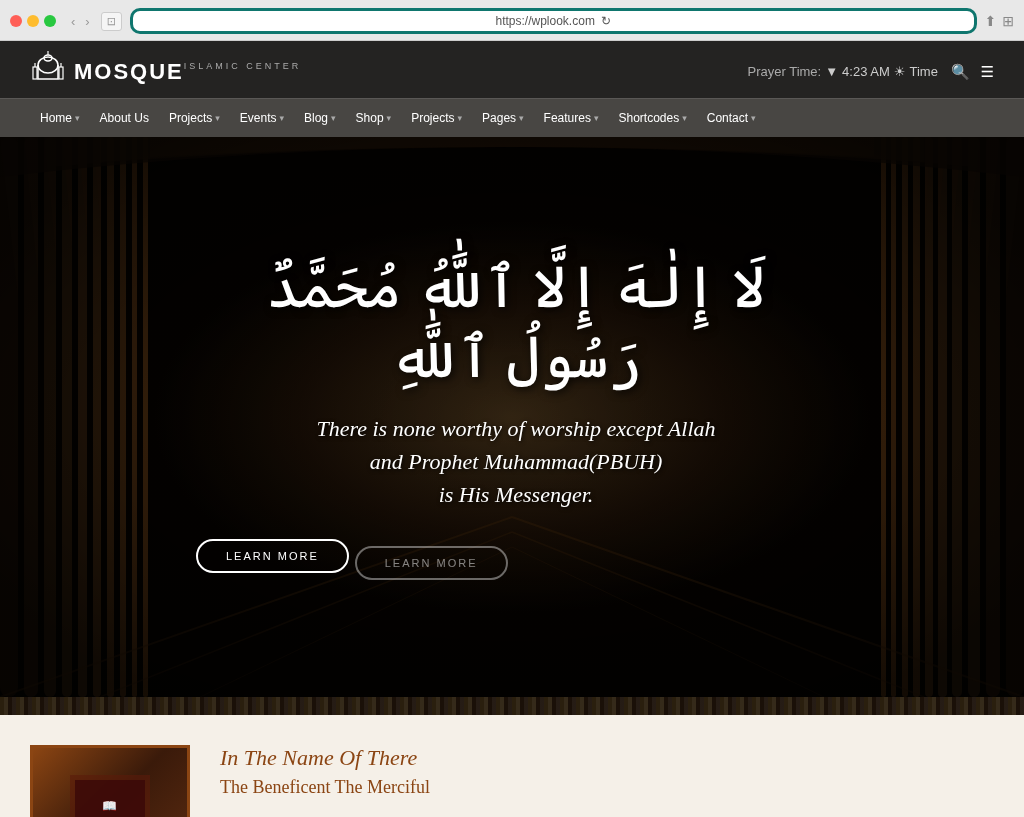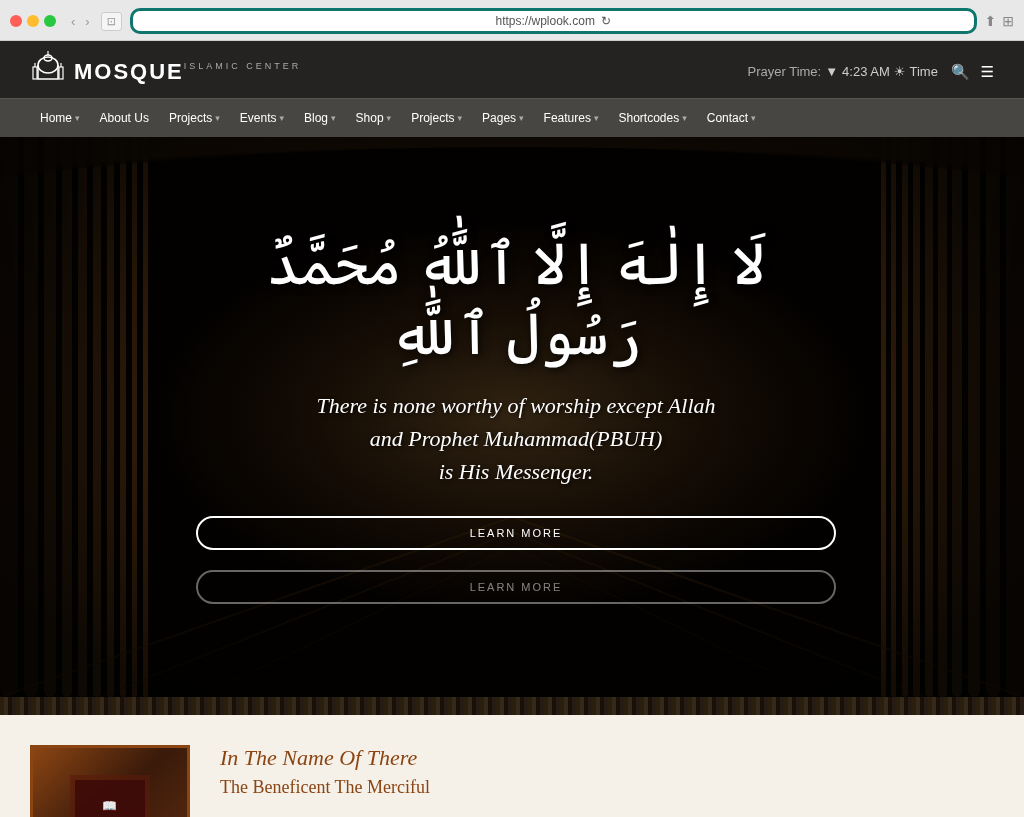--- a/index.html
+++ b/index.html
@@ -503,21 +503,21 @@
       <rect x="0" y="128" width="350" height="2" fill="white" opacity="0.6"></rect>
     </svg>
 
     <div class="hero-content">
       <div class="arabic-calligraphy">لَا إِلٰهَ إِلَّا ٱللَّٰهُ مُحَمَّدٌ رَسُولُ ٱللَّٰهِ</div>
       <div class="hero-tagline">
         <span>There is none worthy of worship except Allah</span><br>
         <span>and Prophet Muhammad(PBUH)</span><br>
         <span>is His Messenger.</span>
       </div>
-      <div style="display:flex; flex-direction:column; gap:6px;">
+      <div style="display:flex; flex-direction:row; align-items:center; gap:6px;">
         <button class="hero-btn">LEARN MORE</button>
         <button class="hero-btn-ghost">LEARN MORE</button>
       </div>
     </div>
   </div>
 
   <div class="decorative-band"></div>
 
   <div class="below-hero">
     <div class="below-image">

